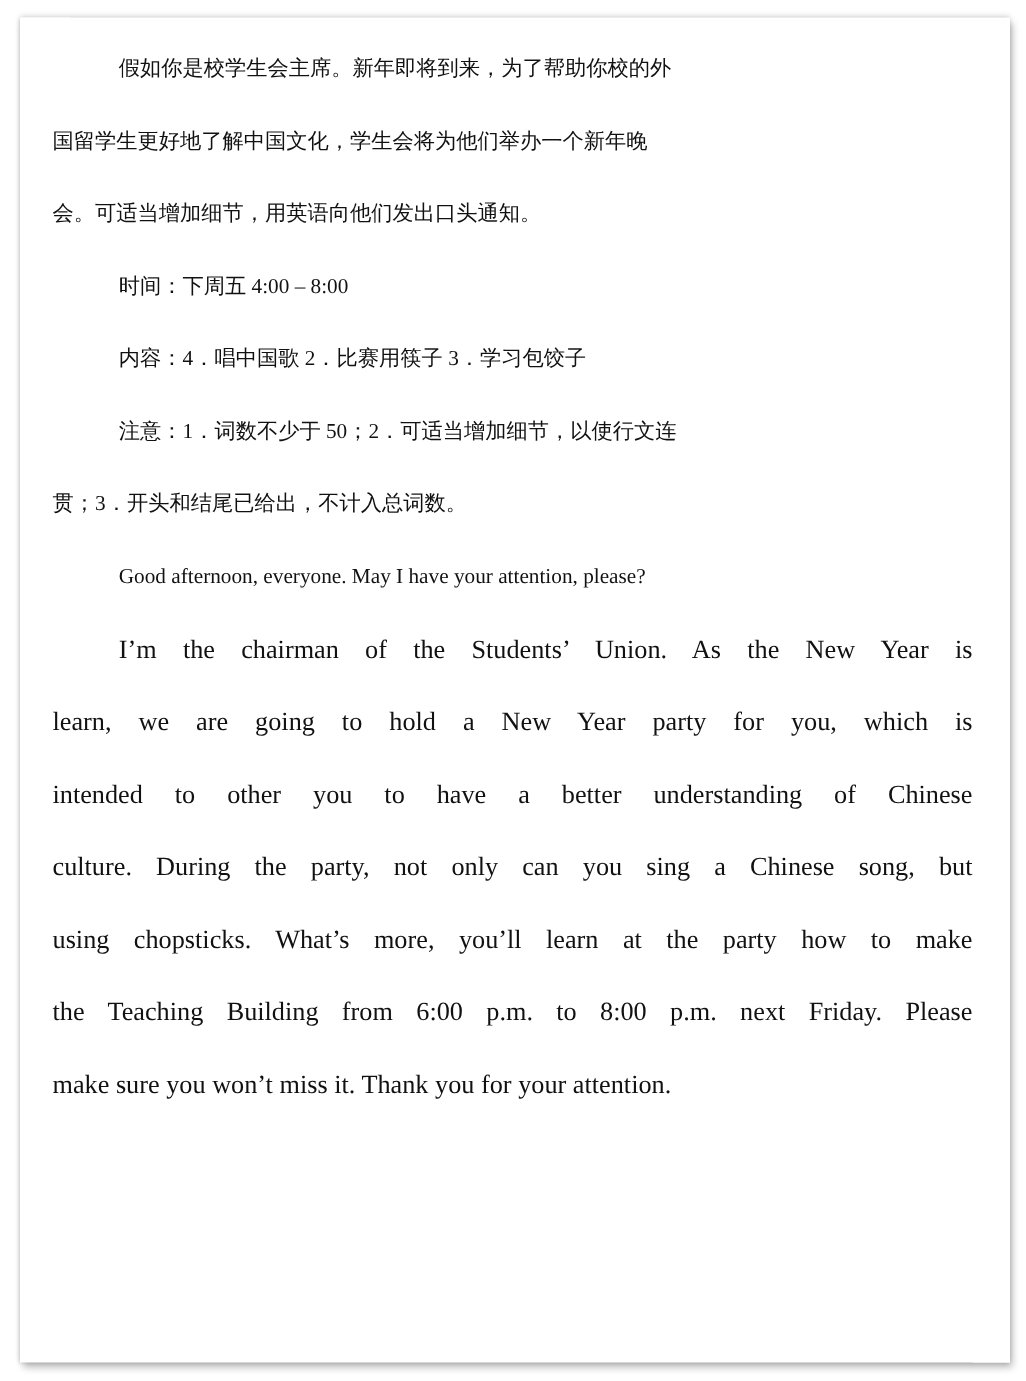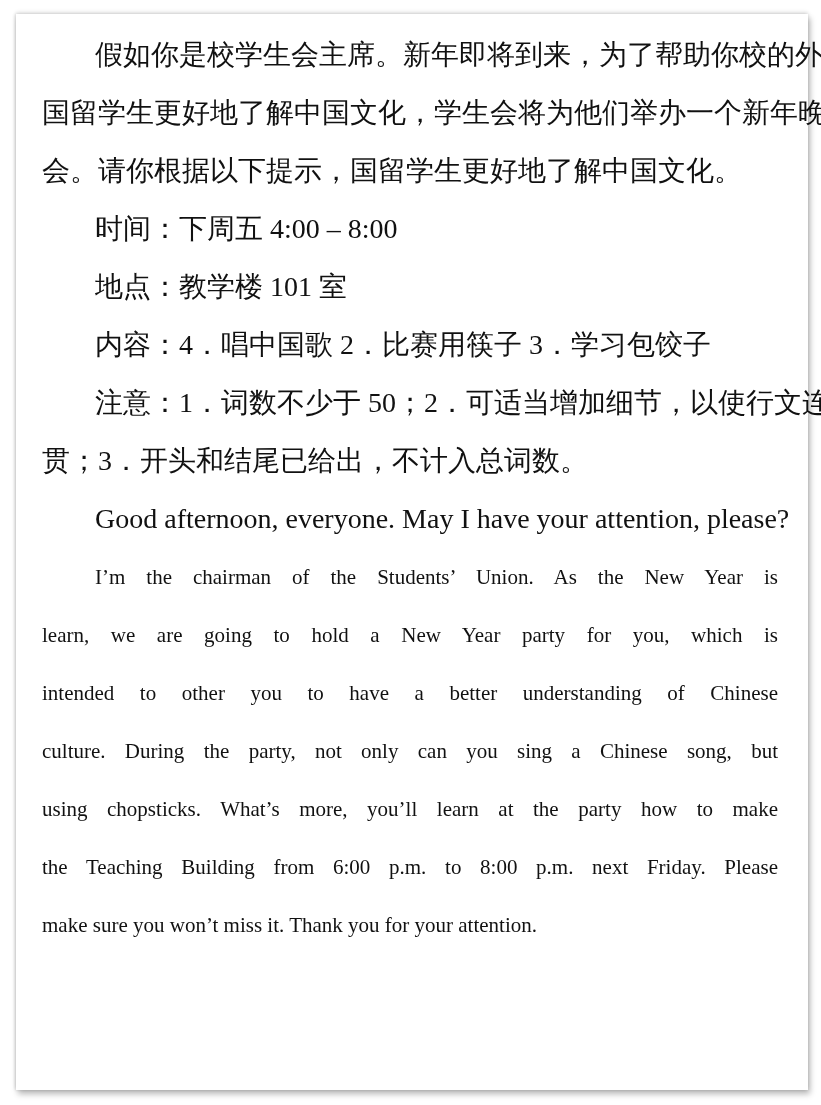--- a/index.html
+++ b/index.html
@@ -5,39 +5,38 @@
   html,body{margin:0;padding:0;background:#ffffff;}
   body{width:821px;height:1105px;position:relative;overflow:hidden;}
   .paper{
     position:absolute;left:16px;top:14px;width:792px;height:1076px;
     background:#ffffff;
     box-shadow: 2px 4px 6px rgba(0,0,0,0.28), -1px 0 3px rgba(0,0,0,0.12), 0 -2px 4px rgba(0,0,0,0.10);
   }
   .corner-tl{position:absolute;left:0;top:0;width:0;height:0;border-top:40px solid #fff;border-right:40px solid transparent;z-index:2;}
   .corner-br{position:absolute;right:0;bottom:0;width:0;height:0;border-bottom:30px solid #fff;border-left:30px solid transparent;z-index:2;}
   .content{position:absolute;left:42px;top:26px;width:736px;}
-  .line{font-family:"Liberation Serif","DejaVu Serif",serif;font-size:28px;color:#111;height:58px;line-height:58px;white-space:nowrap;}
+  .line{font-family:"Liberation Serif","DejaVu Serif",serif;font-size:17px;color:#111;height:58px;line-height:58px;white-space:nowrap;}
   .indent{padding-left:53px;}
   .en{font-size:21px;text-align:justify;text-align-last:justify;white-space:normal;}
   .en.last{text-align-last:left;}
 </style>
 </head>
 <body>
 
 <div class="paper">
   <div class="corner-tl"></div>
   <div class="corner-br"></div>
 </div>
 
 <div class="content">
   <div class="line indent">假如你是校学生会主席。新年即将到来，为了帮助你校的外</div>
   <div class="line">国留学生更好地了解中国文化，学生会将为他们举办一个新年晚</div>
-  <div class="line">会。请你根据以下提示，国留学生更好地了解中国文化。</div>
+  <div class="line">会。可适当增加细节，用英语向他们发出口头通知。</div>
   <div class="line indent">时间：下周五 4:00 – 8:00</div>
-  <div class="line indent">地点：教学楼 101 室</div>
   <div class="line indent">内容：4．唱中国歌  2．比赛用筷子  3．学习包饺子</div>
   <div class="line indent">注意：1．词数不少于 50；2．可适当增加细节，以使行文连</div>
   <div class="line">贯；3．开头和结尾已给出，不计入总词数。</div>
   <div class="line indent">Good afternoon, everyone. May I have your attention, please?</div>
   <div class="line indent en">I’m the chairman of the Students’ Union. As the New Year is</div>
   <div class="line en">learn, we are going to hold a New Year party for you, which is</div>
   <div class="line en">intended to other you to have a better understanding of Chinese</div>
   <div class="line en">culture. During the party, not only can you sing a Chinese song, but</div>
   <div class="line en">using chopsticks. What’s more, you’ll learn at the party how to make</div>
   <div class="line en">the Teaching Building from 6:00 p.m. to 8:00 p.m. next Friday. Please</div>

